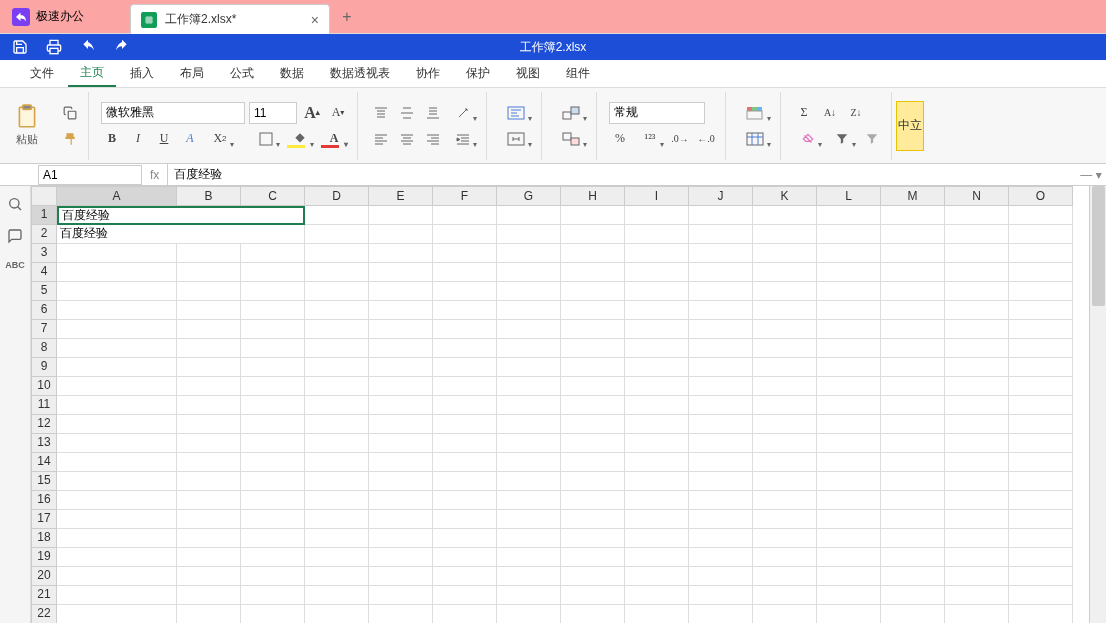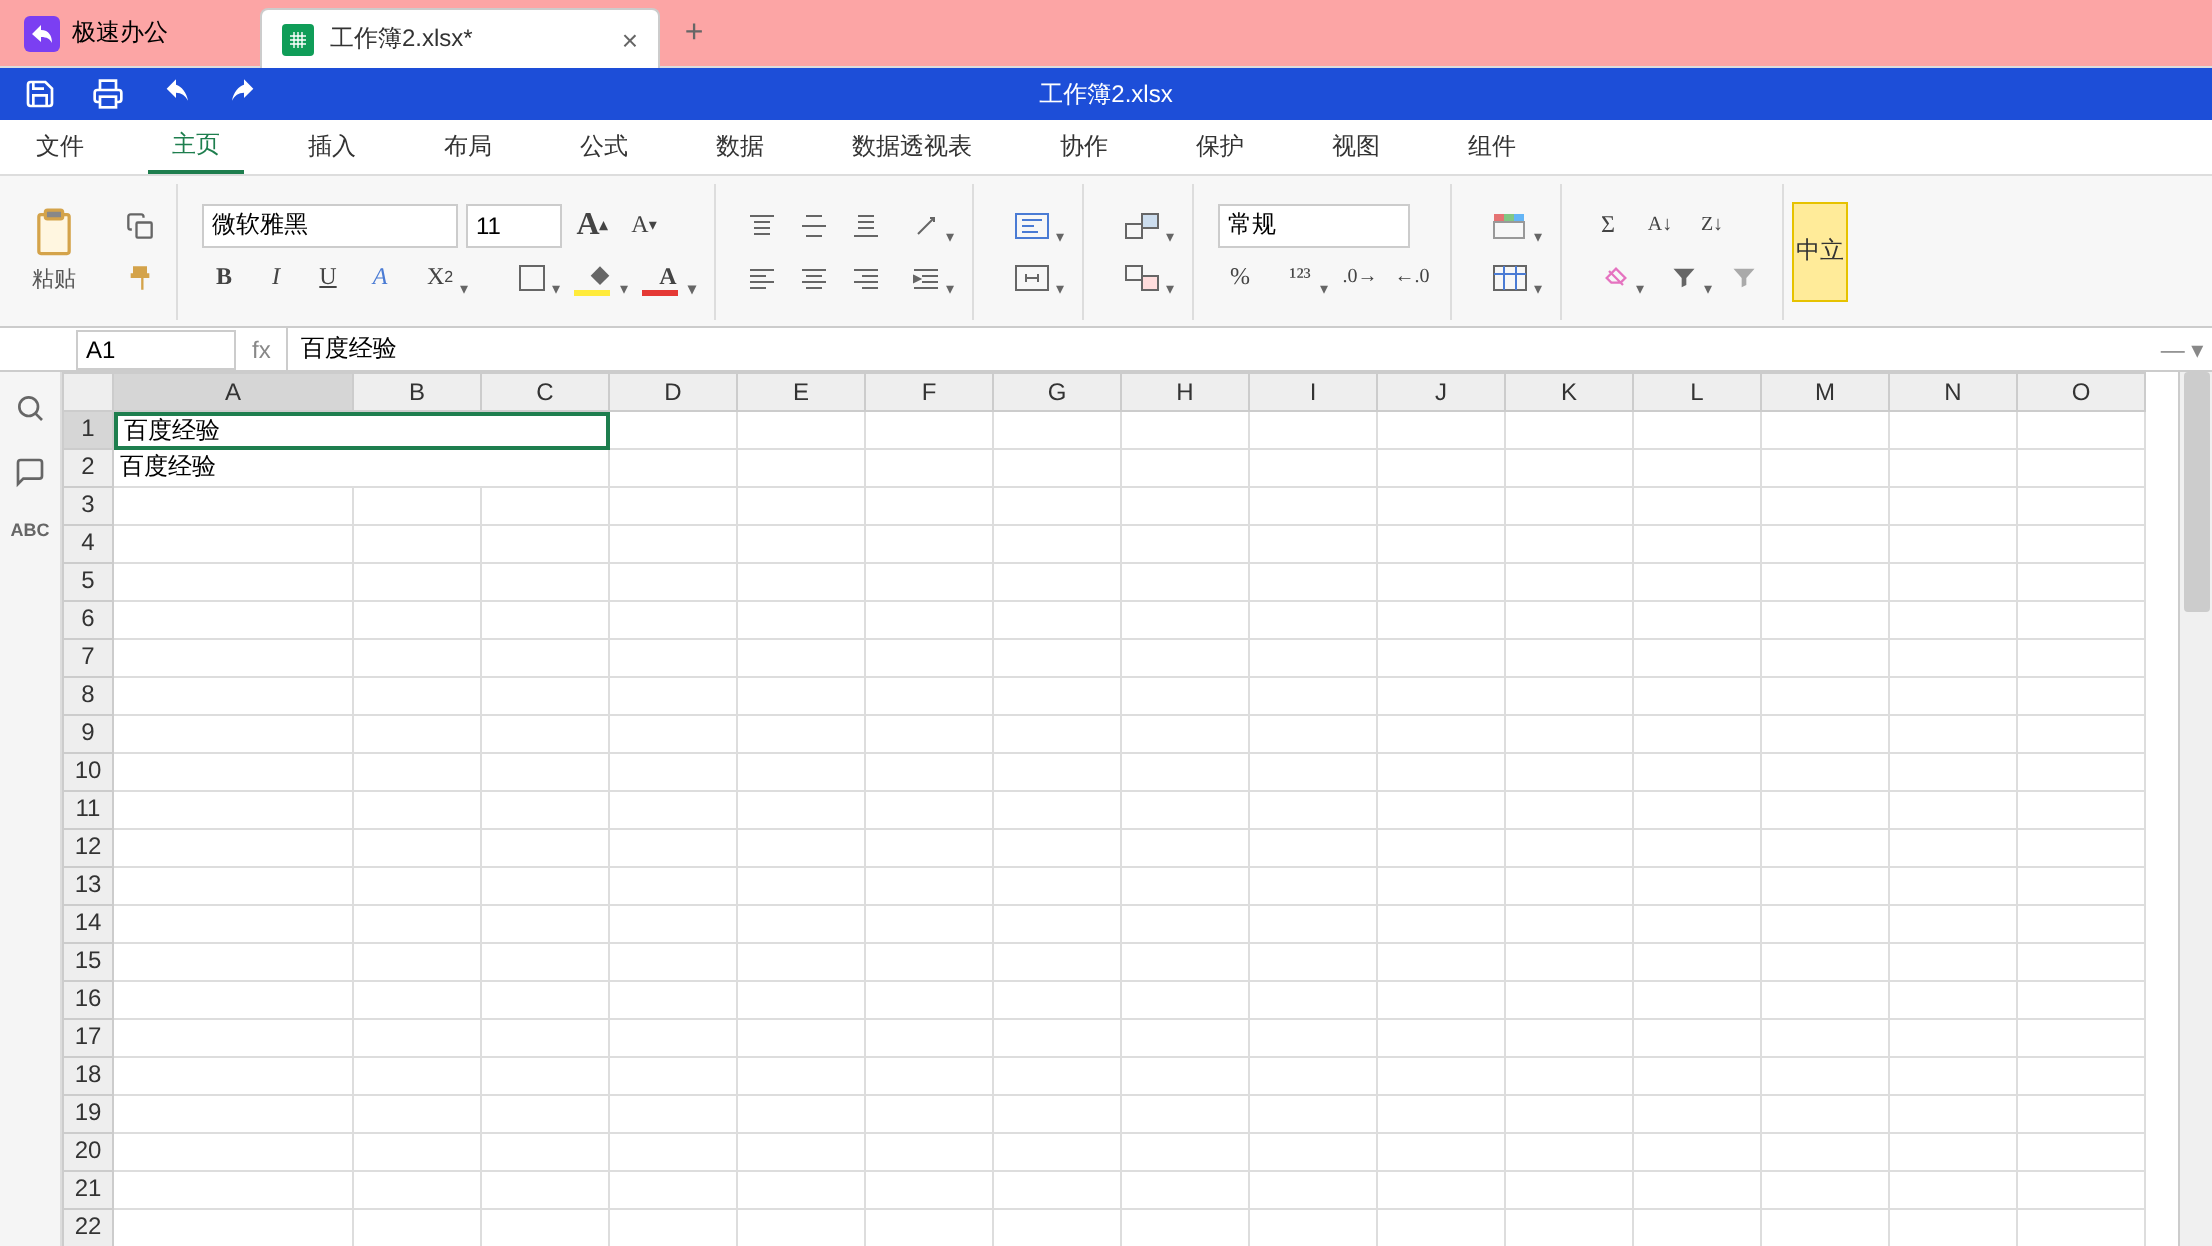--- a/index.html
+++ b/index.html
@@ -11,43 +11,43 @@
 .tabs{display:flex;height:100%;margin-left:34px}
 .tab{display:flex;align-items:center;background:#fff;border:1px solid #ccc;border-bottom:none;padding:0 10px;gap:8px;min-width:200px;border-radius:4px 4px 0 0;position:relative;top:4px;height:30px}
 .tab-icon{width:16px;height:16px;background:#0f9d58;border-radius:2px;display:flex;align-items:center;justify-content:center;color:#fff;font-size:9px}
 .tab-title{color:#333;flex:1}
 .tab-close{color:#666;cursor:pointer;font-size:14px}
 .newtab{width:34px;display:flex;align-items:center;justify-content:center;color:#666;font-size:16px;cursor:pointer}
 .menubar{height:26px;background:#1d4ed8;display:flex;align-items:center;position:relative}
 .qat{display:flex;gap:18px;padding:0 12px;align-items:center}
 .qat-btn{color:#fff;cursor:pointer;display:flex;align-items:center;justify-content:center}
 .doc-title{position:absolute;left:50%;transform:translateX(-50%);color:#fff}
-.ribbon-tabs{height:28px;background:#fff;display:flex;align-items:center;padding:0 6px;gap:20px;border-bottom:1px solid #ddd}
+.ribbon-tabs{height:28px;background:#fff;display:flex;align-items:center;padding:0 18px;gap:2px;border-bottom:1px solid #ddd}
 .rtab{padding:4px 12px;color:#333;cursor:pointer}
 .rtab.active{color:#1e7e4e;border-bottom:2px solid #1e7e4e;font-weight:500}
 .ribbon{height:76px;background:#f7f7f7;border-bottom:1px solid #ccc;display:flex;align-items:center;padding:4px 6px;gap:4px}
 .rgroup{display:flex;flex-direction:column;gap:4px;padding:0 8px;border-right:1px solid #ddd;height:68px;justify-content:center}
 .rgroup.clip{align-items:center}
 .clip-big{display:flex;flex-direction:column;align-items:center;gap:2px;cursor:pointer}
 .clip-big svg{width:26px;height:26px}
 .clip-label{font-size:11px;color:#555}
 .clip-side{display:flex;flex-direction:column;gap:6px}
 .small-btn{width:20px;height:20px;display:flex;align-items:center;justify-content:center;cursor:pointer;color:#555;border:1px solid transparent}
 .row{display:flex;gap:4px;align-items:center}
-.font-sel{width:128px;height:22px;border:1px solid #ccc;background:#fff;padding:0 4px;font-size:12px}
+.font-sel{width:144px;height:22px;border:1px solid #ccc;background:#fff;padding:0 4px;font-size:12px}
 .size-sel{width:48px;height:22px;border:1px solid #ccc;background:#fff;padding:0 4px}
 .fmt-btn{width:22px;height:22px;display:flex;align-items:center;justify-content:center;cursor:pointer;color:#444;font-family:"Times New Roman",serif}
 .fmt-btn.dd{width:30px;position:relative}
 .fmt-btn.dd::after{content:"▾";font-size:8px;position:absolute;right:1px;bottom:1px;color:#666}
 .color-bar{width:18px;height:3px;position:absolute;bottom:2px;left:2px}
 .num-sel{width:96px;height:22px;border:1px solid #ccc;background:#fff;padding:0 4px}
 .style-box{width:110px;height:50px;border:1px solid #ccc;background:#fff;display:flex;align-items:center;justify-content:center;color:#333}
 .cn-box{width:28px;height:50px;background:#ffeb99;border:1px solid #e6c200;display:flex;align-items:center;justify-content:center;color:#333}
 .fbar{height:22px;border-bottom:1px solid #ccc;display:flex;align-items:center;background:#fff}
-.namebox{width:80px;height:20px;border:1px solid #ccc;margin-left:38px;padding:0 4px;background:#fff}
+.namebox{width:104px;height:20px;border:1px solid #ccc;margin-left:38px;padding:0 4px;background:#fff}
 .fx{padding:0 8px;color:#888;border-right:1px solid #ccc;height:100%;display:flex;align-items:center}
 .formula-input{flex:1;height:20px;border:none;padding:0 6px;outline:none}
 .fbar-end{width:30px;display:flex;justify-content:center;gap:2px;color:#888}
 .workarea{flex:1;display:flex;overflow:hidden}
 .sidebar{width:31px;background:#f5f5f5;border-right:1px solid #ddd;display:flex;flex-direction:column;align-items:center;gap:16px;padding-top:10px}
 .side-btn{color:#666;cursor:pointer;font-size:14px}
 .grid-wrap{flex:1;position:relative;overflow:hidden}
 .grid{display:grid;grid-template-columns:26px 120px repeat(14,64px);position:absolute;left:0;top:0}
 .corner{background:#eee;border:1px solid #ccc;height:20px}
 .colh{background:#eee;border:1px solid #ccc;border-left:none;height:20px;text-align:center;line-height:18px;color:#333}

